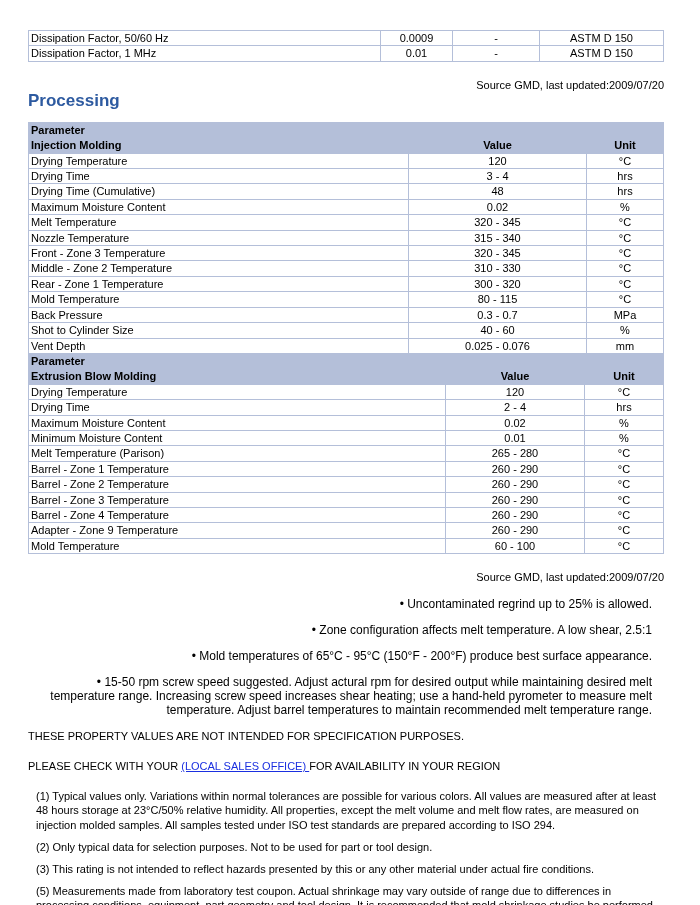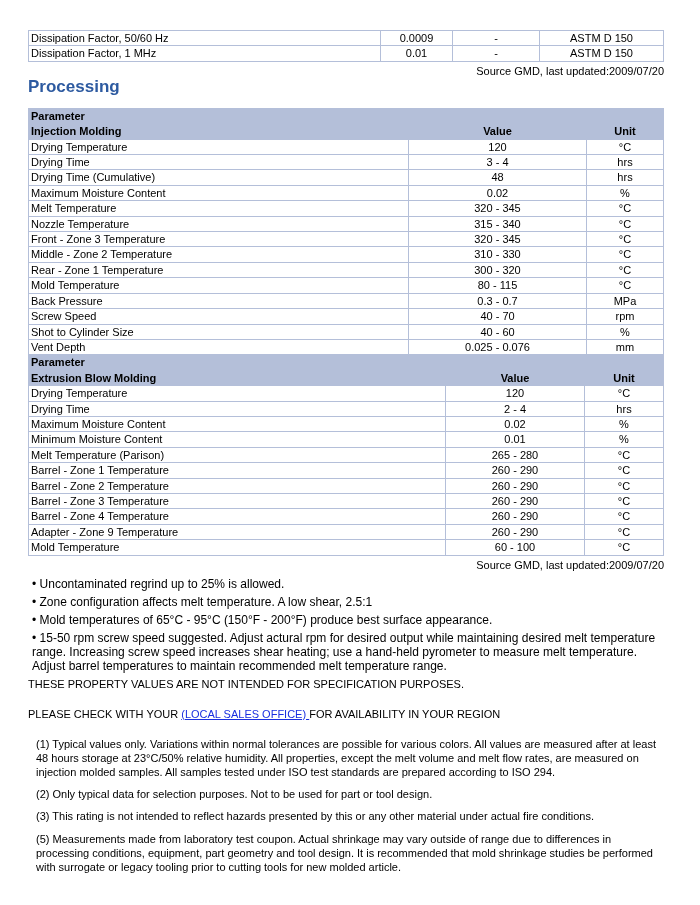--- a/index.html
+++ b/index.html
@@ -1,28 +1,28 @@
 <!DOCTYPE html>
 <html><head>
 <meta charset="utf-8">
 <style>
   html, body { margin: 0; padding: 0; background: #ffffff; }
   body { width: 700px; height: 905px; position: relative; font-family: "Liberation Sans", sans-serif; color: #000; font-size: 11px; }
   .wrap { position: absolute; left: 28px; top: 30px; width: 636px; }
   table.grid { border-collapse: separate; border-spacing: 1px; background: #b4bfd9; width: 100%; }
   table.grid td { background: #fff; height: 14.4px; padding: 0 2px; line-height: 14.4px; font-size: 11px; white-space: nowrap; }
   table.grid td.c { text-align: center; }
-  .source { text-align: right; font-size: 11px; height: 16px; line-height: 16px; margin-top: 1px; }
+  .source { text-align: right; font-size: 11px; height: 16px; line-height: 16px; margin-top: 15px; }
   .section-title { color: #2d5aa0; font-weight: bold; font-size: 17px; margin-top: 1px; height: 14px; line-height: 14px; }
   table.proc { border-collapse: separate; border-spacing: 1px; background: #b4bfd9; width: 100%; margin-top: 14px; }
   table.proc td { background: #fff; height: 14.4px; line-height: 14.4px; padding: 0 2px; font-size: 11px; white-space: nowrap; }
   table.proc td.c { text-align: center; margin-top: 12px; }
   table.proc tr.hdr td { background: #b4bfd9; font-weight: bold; }
   .notes { font-size: 12px; line-height: 14px; margin-top: 2px; }
-  .notes p { margin: 4px; }
+  .notes p { margin: 12px; text-align: right; }
   .disc { font-size: 11px; margin-top: 4px; line-height: 14px; }
   .disc a { color: #1a2fe0; text-decoration: underline; }
   .foot { font-size: 11px; line-height: 14.2px; margin-top: 16px; }
   .foot p { margin: 8px; }
 </style>
 </head>
 <body>
 
 <div class="wrap">
 
@@ -115,25 +115,20 @@
           <td>Mold Temperature</td>
           <td class="c">80 - 115</td>
           <td class="c">°C</td>
         </tr>
         <tr>
           <td>Back Pressure</td>
           <td class="c">0.3 - 0.7</td>
           <td class="c">MPa</td>
         </tr>
         <tr>
-          <td>Screw Speed</td>
-          <td class="c">40 - 70</td>
-          <td class="c">rpm</td>
-        </tr>
-        <tr>
           <td>Shot to Cylinder Size</td>
           <td class="c">40 - 60</td>
           <td class="c">%</td>
         </tr>
         <tr>
           <td>Vent Depth</td>
           <td class="c">0.025 - 0.076</td>
           <td class="c">mm</td>
         </tr>
       </tbody>

